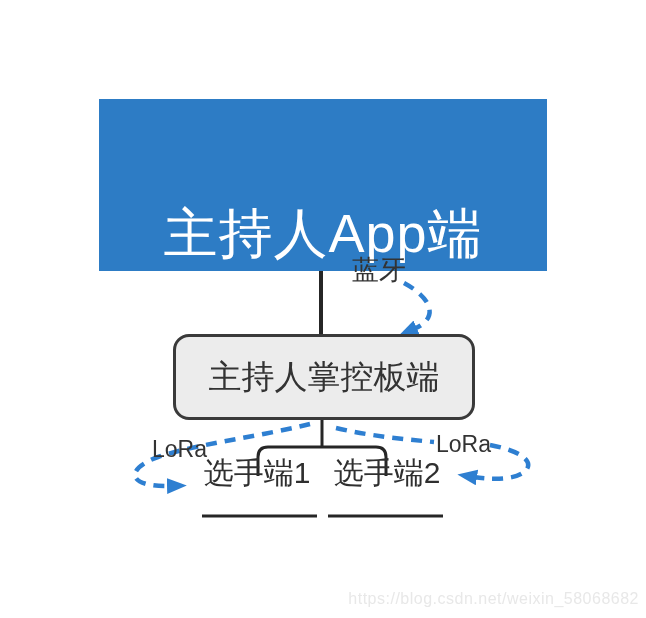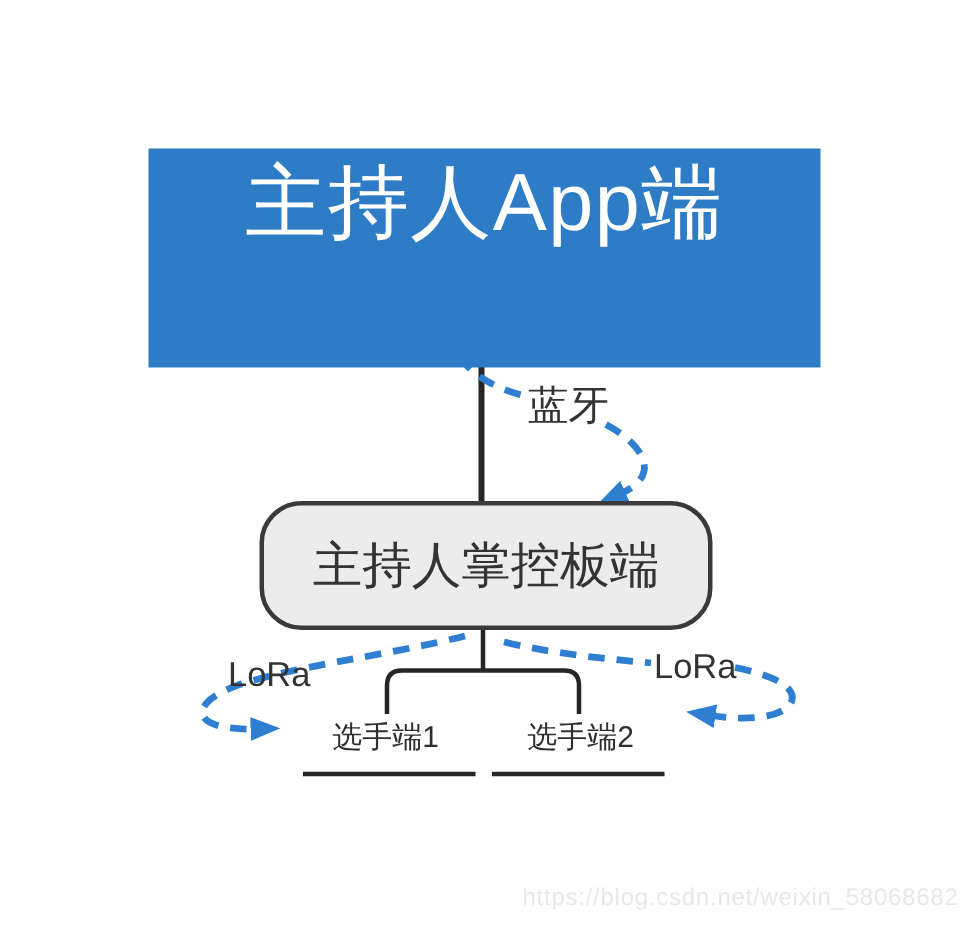--- a/index.html
+++ b/index.html
@@ -20,41 +20,41 @@
     left: 0;
     top: 0;
     width: 646px;
     height: 618px;
   }
   .host-app-box {
     position: absolute;
     left: 99px;
     top: 99px;
     width: 448px;
-    height: 146px;
+    height: 172px;
     background: #2d7cc5;
     display: flex;
-    align-items: flex-start;
+    align-items: flex-end;
     justify-content: center;
   }
   .host-app-label {
     color: #ffffff;
     font-size: 54px;
     letter-spacing: 1px;
     white-space: nowrap;
   }
   .controller-box {
     position: absolute;
     left: 173px;
     top: 334px;
     width: 302px;
     height: 86px;
     background: #ececec;
     border: 3px solid #3a3a3a;
-    border-radius: 28px;
+    border-radius: 16px;
     box-sizing: border-box;
     display: flex;
     align-items: center;
     justify-content: center;
   }
   .controller-label {
     color: #333333;
     font-size: 33px;
     white-space: nowrap;
   }
@@ -73,24 +73,24 @@
     top: 436px;
     font-size: 23px;
   }
   .lora-label-right {
     left: 436px;
     top: 431px;
     font-size: 23px;
   }
   .player-node {
     position: absolute;
-    top: 478px;
+    top: 453px;
     width: 130px;
     text-align: center;
-    font-size: 20px;
+    font-size: 30px;
     color: #2f2f2f;
     white-space: nowrap;
   }
   .player-node-1 { left: 192px; }
   .player-node-2 { left: 322px; }
   .watermark {
     position: absolute;
     right: 7px;
     bottom: 10px;
     font-size: 16px;

